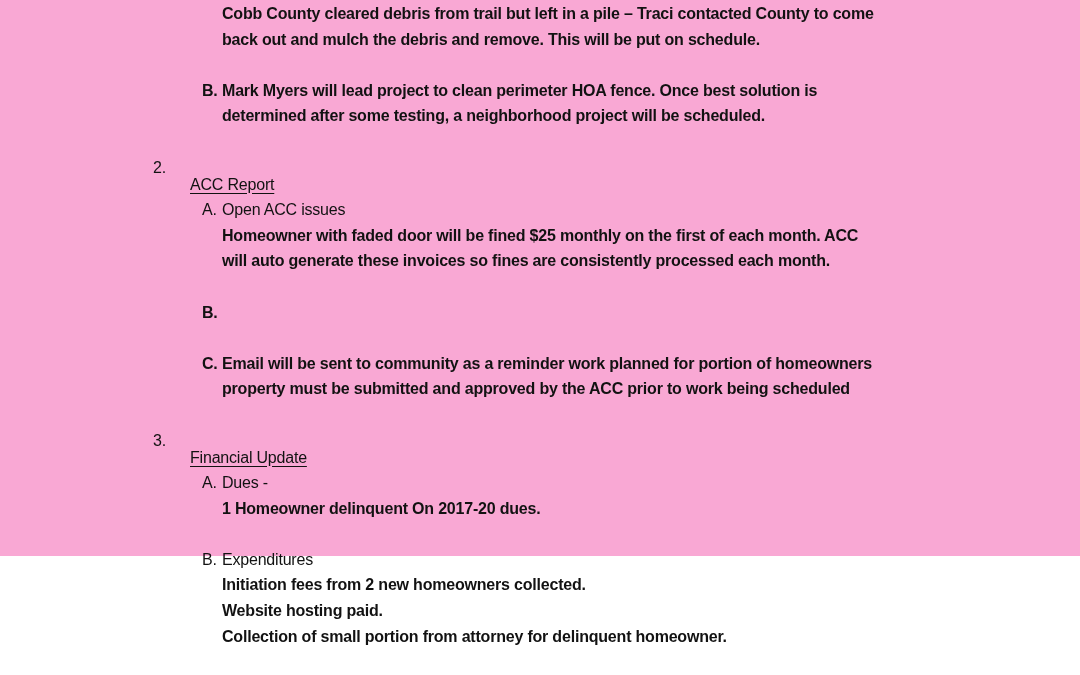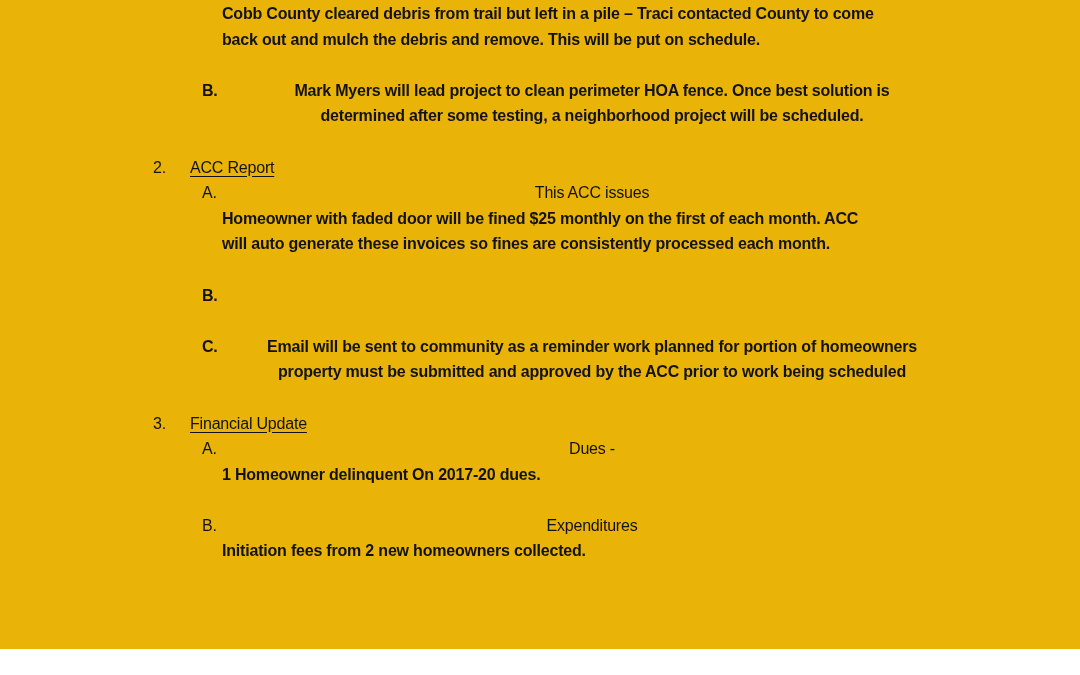--- a/index.html
+++ b/index.html
@@ -6,44 +6,44 @@
   html, body { width:1080px; height:675px; }
   body {
     background:#ffffff;
     font-family:"Liberation Sans", sans-serif;
     color:#121212;
     overflow:hidden;
   }
   .doc-page {
     position:relative;
     width:1080px;
-    height:649px;
-    background:#eab308;
+    height:556px;
+    background:#f9a8d4;
   }
   .content {
     position:absolute;
     top:1px; left:0; right:0;
   }
   .txt {
     font-size:16px;
     line-height:25.6px;
     letter-spacing:-0.2px;
     white-space:pre-line;
   }
   .bold { font-weight:bold; }
-  .underline { text-decoration:underline; text-underline-offset:3px; }
+  .underline { text-decoration:underline; text-underline-offset:3px;margin-top:17px; }
   .row { display:flex; align-items:flex-start; }
   
   .ind-num    { margin-left:153px; }  
   .ind-letter { margin-left:202px; }  
   .ind-body   { margin-left:222px; }  
   .num-box    { flex:0 0 37px; width:37px; }
   .marker-box { flex:0 0 20px; width:20px; }
   .gap-after  { margin-bottom:25.6px; } 
-  .text-col   { flex:1 1 auto; max-width:740px;text-align:center; }
+  .text-col   { flex:1 1 auto; max-width:740px; }
 </style>
 </head>
 <body>
 
 <div class="doc-page">
   <div class="content">
 
     <div class="txt bold ind-body gap-after">Cobb County cleared debris from trail but left in a pile – Traci contacted County to come
 back out and mulch the debris and remove. This will be put on schedule.</div>
 
@@ -53,21 +53,21 @@
 determined after some testing, a neighborhood project will be scheduled.</div>
     </div>
 
     <div class="row ind-num">
       <div class="txt num-box">2.</div>
       <div class="txt underline">ACC Report</div>
     </div>
 
     <div class="row ind-letter">
       <div class="txt marker-box">A.</div>
-      <div class="txt text-col">This ACC issues</div>
+      <div class="txt text-col">Open ACC issues</div>
     </div>
     <div class="txt bold ind-body gap-after">Homeowner with faded door will be fined $25 monthly on the first of each month. ACC
 will auto generate these invoices so fines are consistently processed each month.</div>
 
     <div class="row ind-letter gap-after">
       <div class="txt bold marker-box">B.</div>
     </div>
 
     <div class="row ind-letter gap-after">
       <div class="txt bold marker-box">C.</div>
@@ -84,15 +84,17 @@
       <div class="txt marker-box">A.</div>
       <div class="txt text-col">Dues -</div>
     </div>
     <div class="txt bold ind-body gap-after">1 Homeowner delinquent On 2017-20 dues.</div>
 
     <div class="row ind-letter">
       <div class="txt marker-box">B.</div>
       <div class="txt text-col">Expenditures</div>
     </div>
     <div class="txt bold ind-body">Initiation fees from 2 new homeowners collected.</div>
+    <div class="txt bold ind-body">Website hosting paid.</div>
+    <div class="txt bold ind-body">Collection of small portion from attorney for delinquent homeowner.</div>
 
   </div>
 </div>
 
 </body></html>

